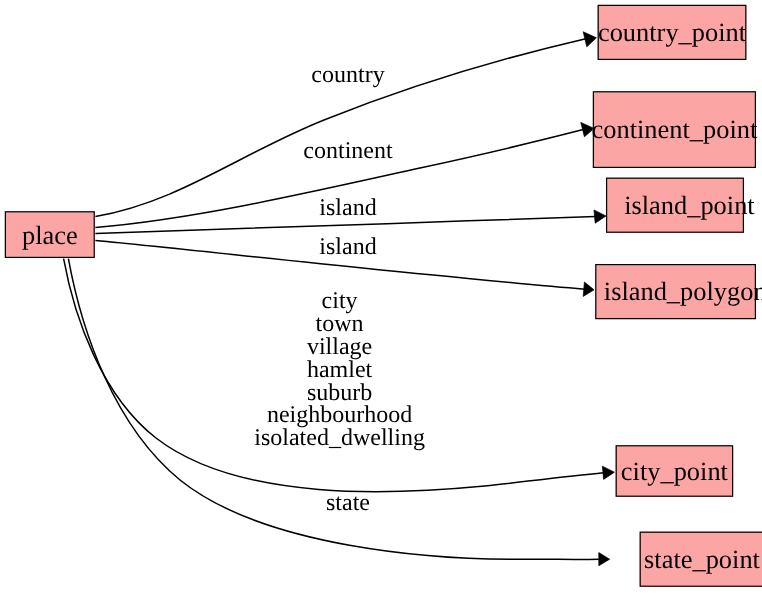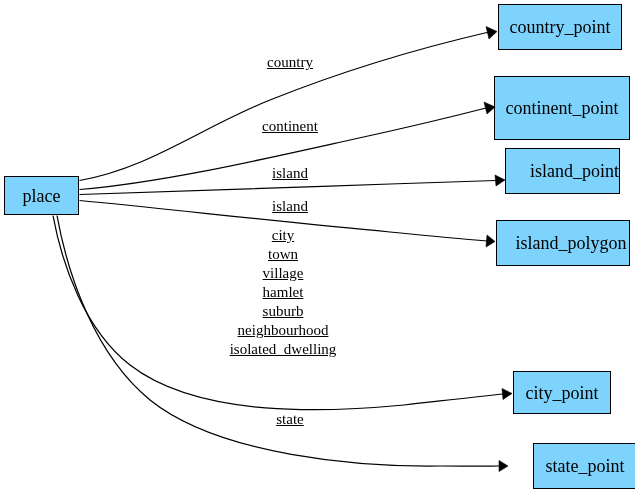--- a/index.html
+++ b/index.html
@@ -21,38 +21,37 @@
     position: absolute;
     left: 0;
     top: 0;
     width: 635px;
     height: 496px;
   }
   .node-box {
     position: absolute;
     box-sizing: border-box;
     border: 1.2px solid #000000;
-    background: #7dd3fc;
+    background: #fca5a5;
     display: flex;
     align-items: center;
     justify-content: center;
-    font-size: 18px;
+    font-size: 22px;
     color: #000000;
     line-height: 1;
     white-space: nowrap;
   }
   .edge-label {
     position: absolute;
-    font-size: 15px;
+    font-size: 20px;
     color: #000000;
     line-height: 19px;
     white-space: pre;
     text-align: center;
     transform: translateX(-50%);
-    text-decoration: underline;
   }
   .edge-path {
     fill: none;
     stroke: #000000;
     stroke-width: 1.25px;
   }
   .arrow-head {
     fill: #000000;
     stroke: #000000;
     stroke-width: 0.6px;
@@ -101,21 +100,21 @@
       </div>
       <div class="node-box" style="left: 533px; top: 443px; width: 104px; height: 46px; border-color: rgb(0, 0, 0);">
         <span style="color: rgb(0, 0, 0);">state_point</span>
       </div>
     </div>
   <div id="label-layer">
       <div class="edge-label" style="left: 290px; top: 53px; color: rgb(0, 0, 0);">country</div>
       <div class="edge-label" style="left: 290px; top: 117px; color: rgb(0, 0, 0);">continent</div>
       <div class="edge-label" style="left: 290px; top: 164px; color: rgb(0, 0, 0);">island</div>
       <div class="edge-label" style="left: 290px; top: 197px; color: rgb(0, 0, 0);">island</div>
-      <div class="edge-label" style="left: 283px; top: 226px; color: rgb(0, 0, 0);">city
+      <div class="edge-label" style="left: 283px; top: 242px; color: rgb(0, 0, 0);">city
 town
 village
 hamlet
 suburb
 neighbourhood
 isolated_dwelling</div>
       <div class="edge-label" style="left: 290px; top: 410px; color: rgb(0, 0, 0);">state</div>
     </div>
 
 </div>

